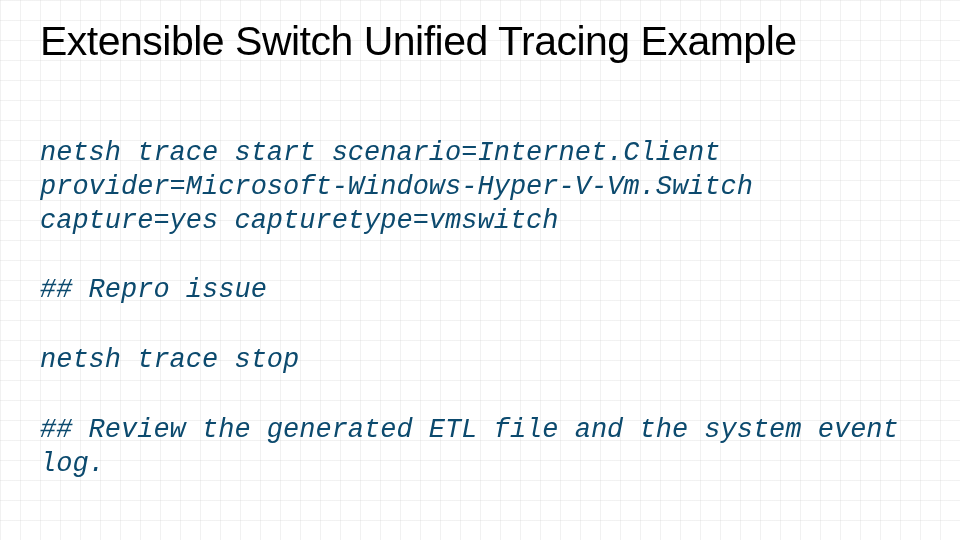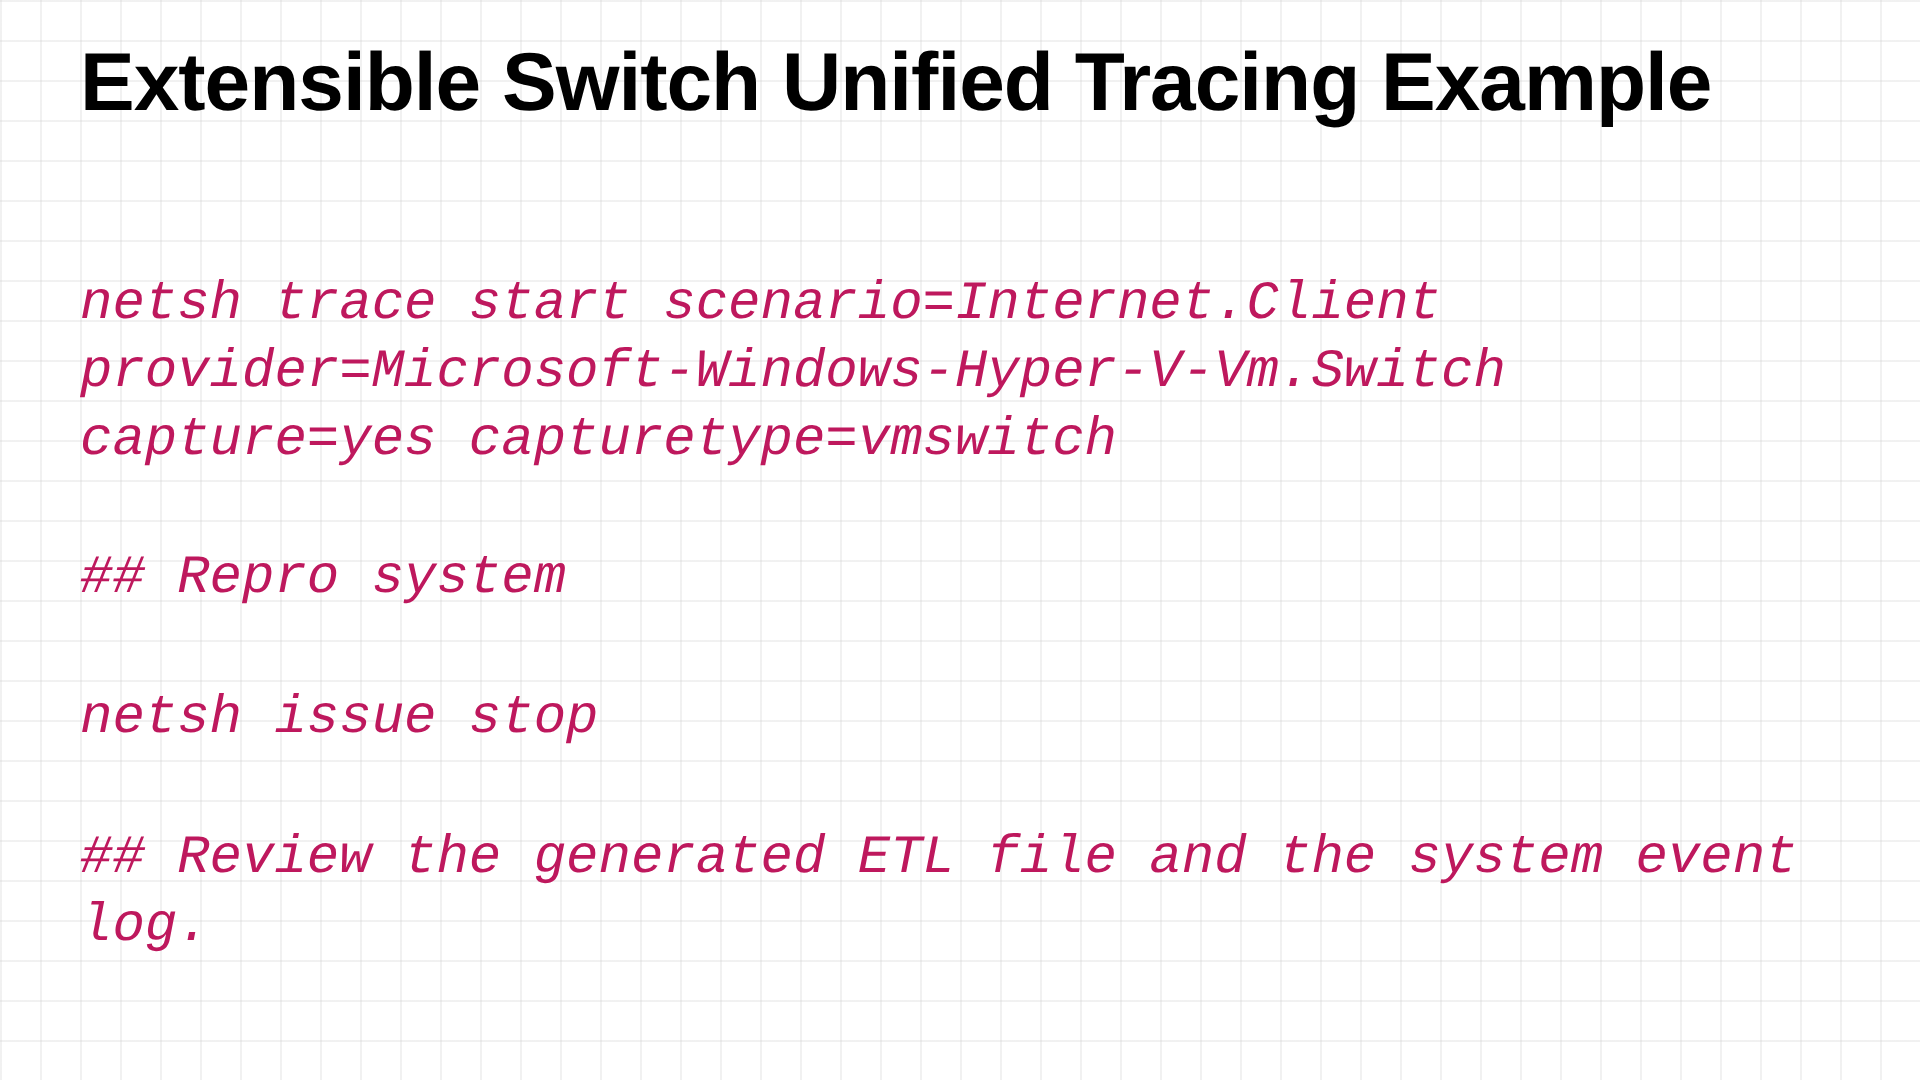--- a/index.html
+++ b/index.html
@@ -18,48 +18,48 @@
     font-family: "Segoe UI", Arial, sans-serif;
     color: #000000;
     position: relative;
     overflow: hidden;
   }
   .slide {
     padding: 18px 40px 20px 40px;
   }
   .title {
     font-size: 41px;
-    font-weight: 700;
+    font-weight: 400;
     font-family: "Segoe UI Light", "Segoe UI", Arial, sans-serif;
     letter-spacing: -0.5px;
     margin-bottom: 72px;
     color: #000;
   }
   .body-text {
     font-family: Consolas, "Courier New", monospace;
     font-style: italic;
     font-size: 27px;
     line-height: 1.25;
-    color: #be185d;
+    color: #0c4a6e;
   }
   .block {
     margin-bottom: 36px;
   }
   .block:last-child {
     margin-bottom: 16px;
   }
 </style>
 </head>
 <body>
 
 <div class="slide">
   <h1 class="title">Extensible Switch Unified Tracing Example</h1>
 
   <div class="body-text">
     <div class="block">netsh trace start scenario=Internet.Client provider=Microsoft-Windows-Hyper-V-Vm.Switch capture=yes capturetype=vmswitch</div>
 
-    <div class="block">## Repro system</div>
+    <div class="block">## Repro issue</div>
 
-    <div class="block">netsh issue stop</div>
+    <div class="block">netsh trace stop</div>
 
     <div class="block">## Review the generated ETL file and the system event log.</div>
   </div>
 </div>
 
 </body></html>

